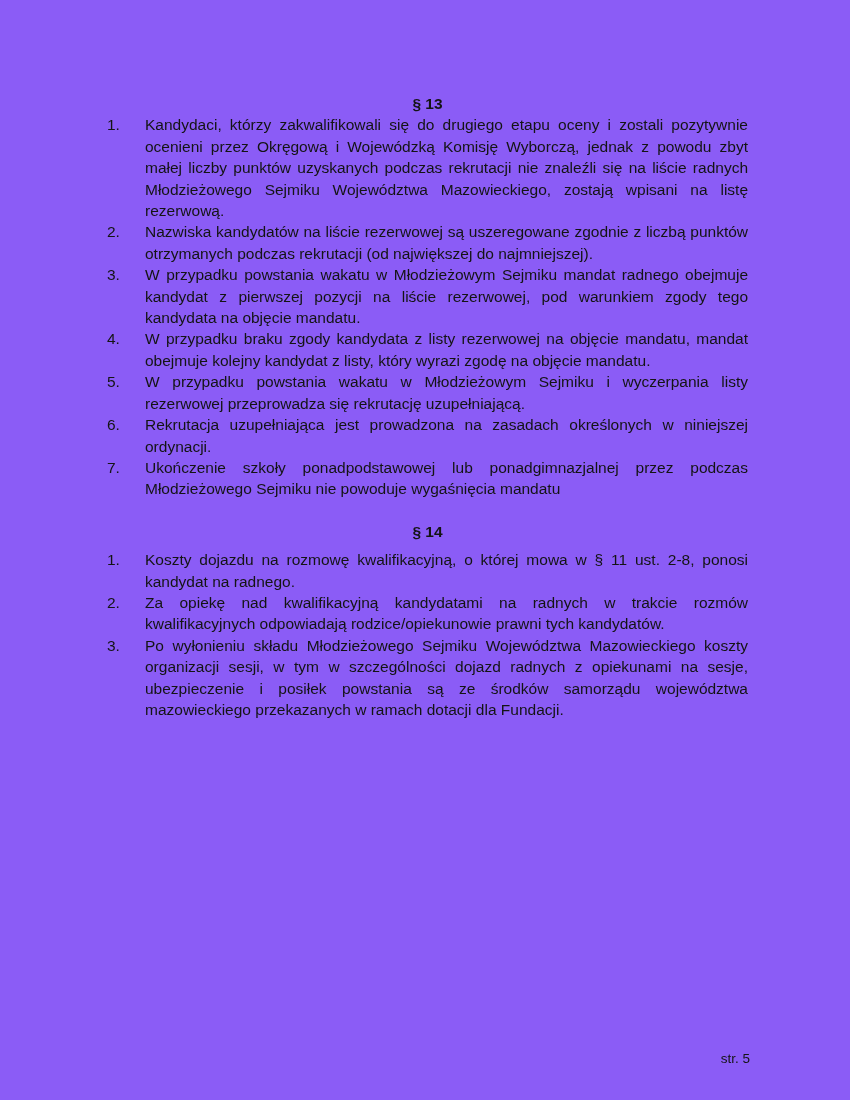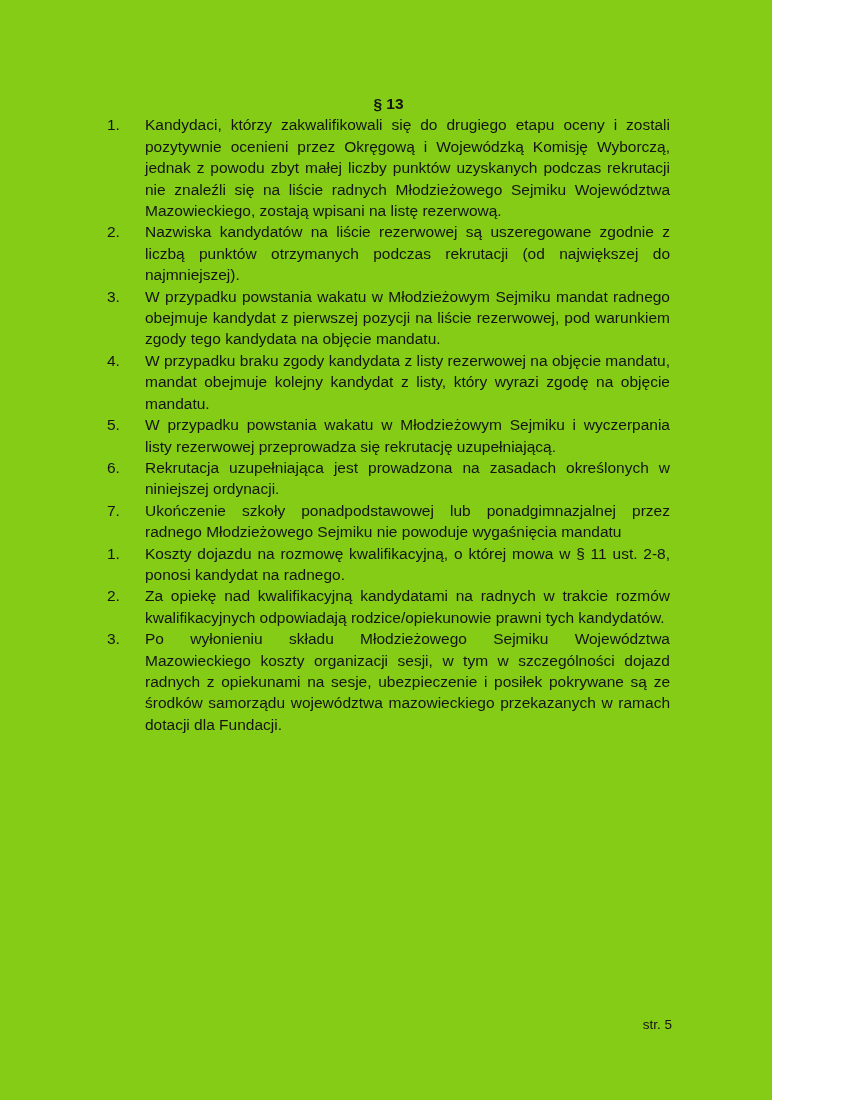--- a/index.html
+++ b/index.html
@@ -8,27 +8,27 @@
     background: #ffffff;
   }
   body {
     width: 850px;
     height: 1100px;
     font-family: "Liberation Sans", sans-serif;
     color: #141414;
   }
   .page {
     position: relative;
-    width: 772px;
+    width: 850px;
     height: 1100px;
     box-sizing: border-box;
     padding: 93px 102px 0 107px;
     font-size: 15.5px;
     line-height: 21.4px;
-    background: #84cc16;
+    background: #8b5cf6;
     overflow: hidden;
   }
   .section-heading {
     margin: 0;
     font-size: 15.5px;
     line-height: 21.4px;
     font-weight: bold;
     text-align: center;
   }
   .section-heading.second {
@@ -45,21 +45,21 @@
     text-align: justify;
   }
   .num-item .num {
     position: absolute;
     left: 0;
     top: 0;
     text-align: left;
   }
   .page-footer {
     position: absolute;
-    top: 1017px;
+    top: 1051px;
     right: 100px;
     font-size: 13.5px;
     line-height: 15px;
     text-align: right;
   }
 </style>
 </head>
 <body>
 
 <div class="page">
@@ -86,37 +86,38 @@
       <div class="num-item">
         <span class="num">5.</span>
         <div class="txt">W przypadku powstania wakatu w Młodzieżowym Sejmiku i wyczerpania listy rezerwowej przeprowadza się rekrutację uzupełniającą.</div>
       </div>
       <div class="num-item">
         <span class="num">6.</span>
         <div class="txt">Rekrutacja uzupełniająca jest prowadzona na zasadach określonych w niniejszej ordynacji.</div>
       </div>
       <div class="num-item">
         <span class="num">7.</span>
-        <div class="txt">Ukończenie szkoły ponadpodstawowej lub ponadgimnazjalnej przez radnego Młodzieżowego Sejmiku nie powoduje wygaśnięcia mandatu</div>
+        <div class="txt">Ukończenie szkoły ponadpodstawowej lub ponadgimnazjalnej przez podczas Młodzieżowego Sejmiku nie powoduje wygaśnięcia mandatu</div>
       </div>
     </div>
   </div>
 
   <div class="section">
+    <h2 class="section-heading second">§ 14</h2>
     <div class="num-list">
       <div class="num-item">
         <span class="num">1.</span>
         <div class="txt">Koszty dojazdu na rozmowę kwalifikacyjną, o której mowa w § 11 ust. 2-8, ponosi kandydat na radnego.</div>
       </div>
       <div class="num-item">
         <span class="num">2.</span>
         <div class="txt">Za opiekę nad kwalifikacyjną kandydatami na radnych w trakcie rozmów kwalifikacyjnych odpowiadają rodzice/opiekunowie prawni tych kandydatów.</div>
       </div>
       <div class="num-item">
         <span class="num">3.</span>
-        <div class="txt">Po wyłonieniu składu Młodzieżowego Sejmiku Województwa Mazowieckiego koszty organizacji sesji, w tym w szczególności dojazd radnych z opiekunami na sesje, ubezpieczenie i posiłek pokrywane są ze środków samorządu województwa mazowieckiego przekazanych w ramach dotacji dla Fundacji.</div>
+        <div class="txt">Po wyłonieniu składu Młodzieżowego Sejmiku Województwa Mazowieckiego koszty organizacji sesji, w tym w szczególności dojazd radnych z opiekunami na sesje, ubezpieczenie i posiłek powstania są ze środków samorządu województwa mazowieckiego przekazanych w ramach dotacji dla Fundacji.</div>
       </div>
     </div>
   </div>
 
   <div class="page-footer">str. 5</div>
 
 </div>
 
 </body></html>

